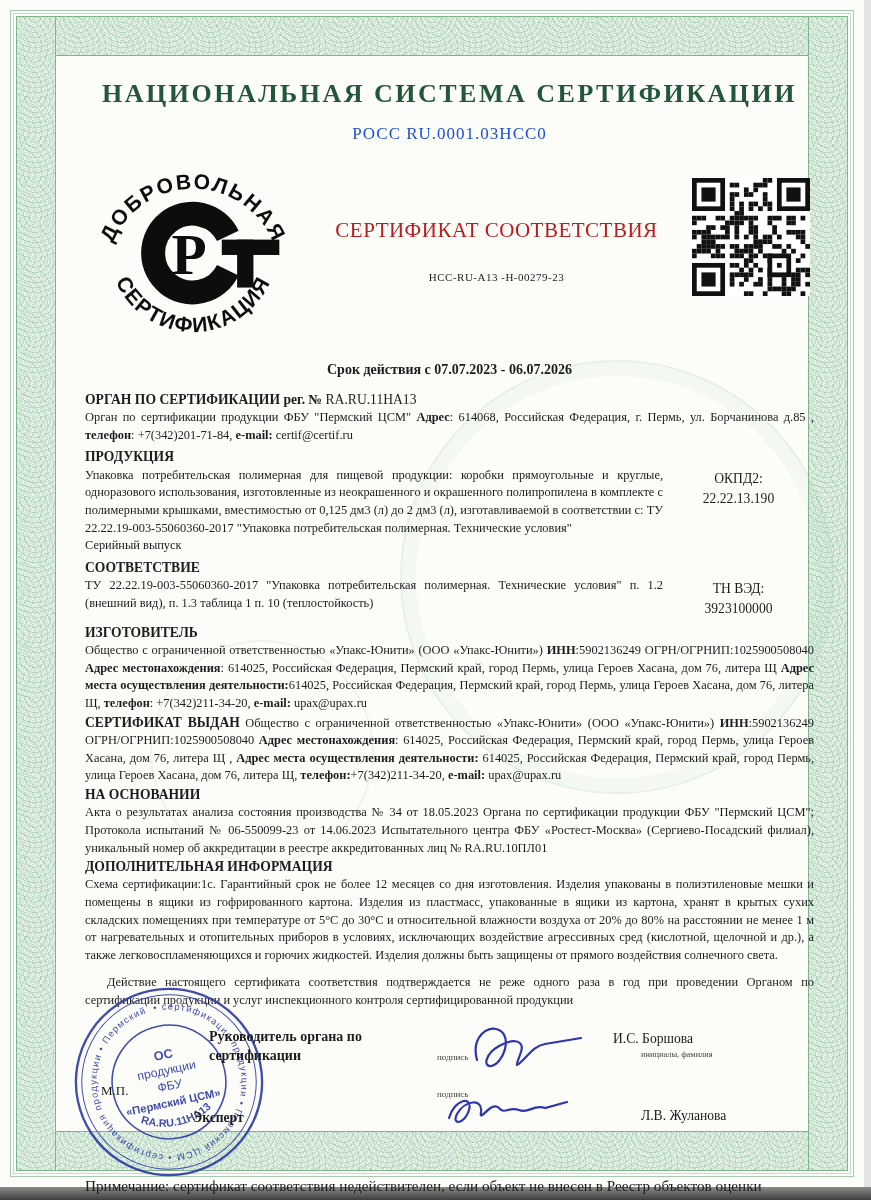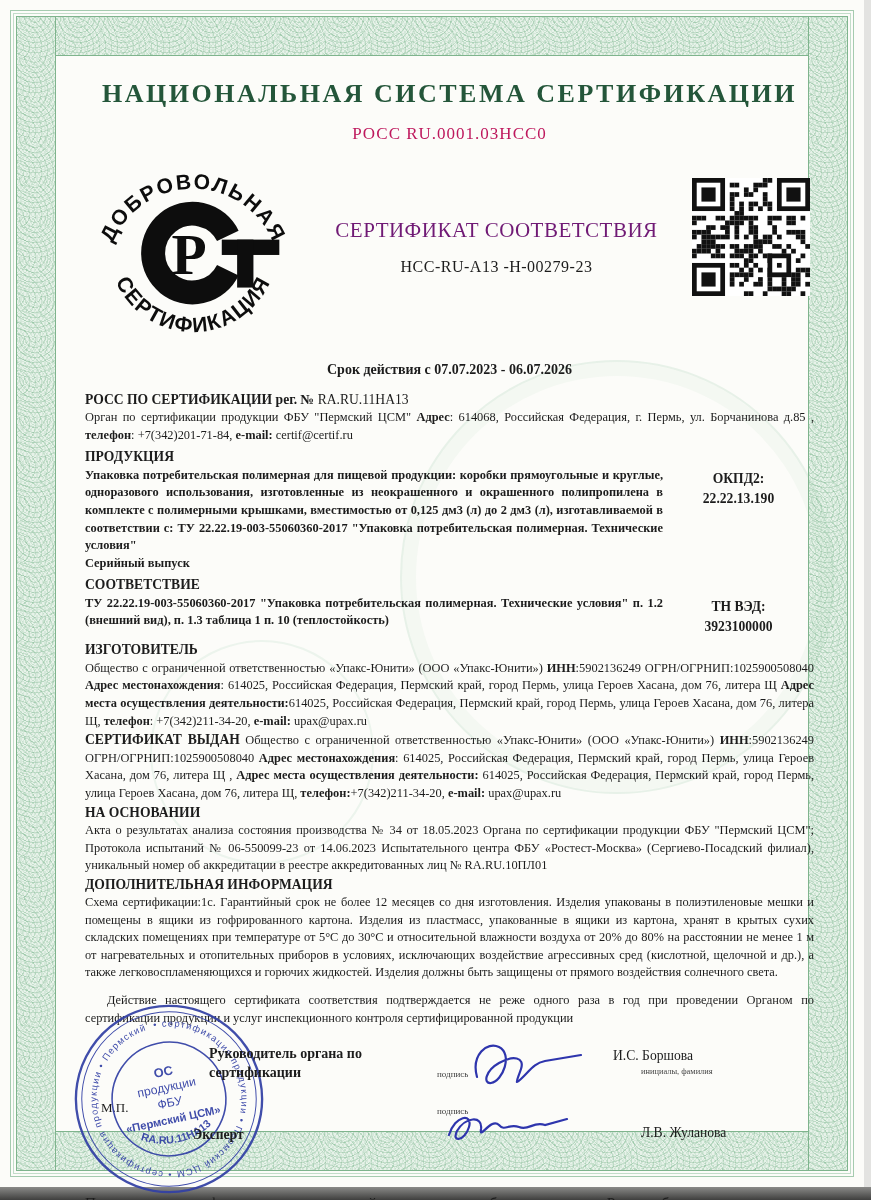--- a/index.html
+++ b/index.html
@@ -27,37 +27,37 @@
   .line-outer2{position:absolute;inset:13px;border:1px solid #c2ddc9;pointer-events:none;}
 
   .wm{position:absolute;border-radius:50%;pointer-events:none;}
   .wm1{width:430px;height:430px;left:400px;top:360px;border:2px solid rgba(150,200,165,.20);
        box-shadow:inset 0 0 0 14px rgba(150,200,165,.08);}
   .wm2{width:220px;height:220px;left:150px;top:640px;border:2px solid rgba(150,200,165,.15);}
 
   .content{position:absolute;left:85px;right:50px;top:60px;bottom:72px;font-size:12.4px;line-height:1.42;}
 
   .sys-title{ text-align:center;color:#24563a;font-weight:bold;font-size:26px;letter-spacing:2.5px;margin-top:16px;}
-  .sys-number{text-align:center;color:#be185d;font-size:17px;letter-spacing:1px;margin-top:9px;}
+  .sys-number{text-align:center;color:#1d4ed8;font-size:17px;letter-spacing:1px;margin-top:9px;}
 
   .toprow{display:flex;margin-top:14px;height:188px;}
   .logo-box{width:216px;flex:0 0 216px;}
   .cert-head{flex:1;text-align:center;}
-  .cert-title{font-size:21px;color:#701a75;letter-spacing:.5px;margin-top:56px;}
-  .cert-number{font-size:16px;margin-top:10px;letter-spacing:.5px;}
+  .cert-title{font-size:21px;color:#b91c1c;letter-spacing:.5px;margin-top:56px;}
+  .cert-number{font-size:11px;margin-top:24px;letter-spacing:.5px;}
   .qr-box{width:122px;flex:0 0 122px;margin-top:18px;}
 
   .validity{text-align:center;font-weight:bold;font-size:14px;margin-top:12px;}
 
   .sec-h{font-weight:bold;font-size:13.6px;}
   .sec-h .rg{font-weight:normal;}
   p{margin:0;}
   .just{text-align:justify;}
   .bb{font-weight:bold;}
-  .two-col{display:flex;font-weight:bold;}
+  .two-col{display:flex;}
   .two-col .main{width:578px;flex:0 0 578px;}
   .two-col .side{flex:1;text-align:center;font-size:13.6px;padding-top:2px;line-height:1.5;} .mt10{margin-top:10px;} .mt3{margin-top:3px;}
   .indent{text-indent:22px;}
 
   .sig-area{position:relative;height:148px;margin-top:14px;z-index:2;}
   .stamp-wrap{position:absolute;left:-14px;top:-40px;width:196px;height:196px;z-index:3;opacity:.93;}
   .mp{position:absolute;left:16px;top:58px;font-weight:normal;font-size:13px;z-index:1;}
   .role1{position:absolute;left:124px;top:4px;width:215px;font-weight:bold;font-size:14px;line-height:1.35;z-index:4;}
   .role2{position:absolute;left:108px;top:84px;font-weight:bold;font-size:13.6px;z-index:4;}
   .podpis{position:absolute;font-size:9px;color:#3a3a3a;}
@@ -329,21 +329,21 @@
               <rect x="80.24" y="80.24" width="14.16" height="14.16" fill="#fff"></rect>
               <rect x="84.96" y="84.96" width="4.72" height="4.72" fill="#111"></rect>
             </svg>
         </div>
       </div>
 
       <div class="validity">Срок действия с 07.07.2023 - 06.07.2026</div>
 
       <div class="mt10">
         <div class="sec-h">
-          <span>РОСС ПО СЕРТИФИКАЦИИ</span>
+          <span>ОРГАН ПО СЕРТИФИКАЦИИ</span>
           <span>рег. №</span>
           <span class="rg">RA.RU.11НА13</span>
         </div>
         <p class="just"><span>Орган по сертификации продукции ФБУ "Пермский ЦСМ" </span><span class="bb">Адрес</span><span>: 614068, Российская Федерация, г. Пермь, ул. Борчанинова д.85 , </span><span class="bb">телефон</span><span>: +7(342)201-71-84, </span><span class="bb">e-mail:</span><span> certif@certif.ru</span></p>
       </div>
 
       <div class="mt3">
         <div class="sec-h">ПРОДУКЦИЯ</div>
         <div class="two-col">
           <div class="main">

